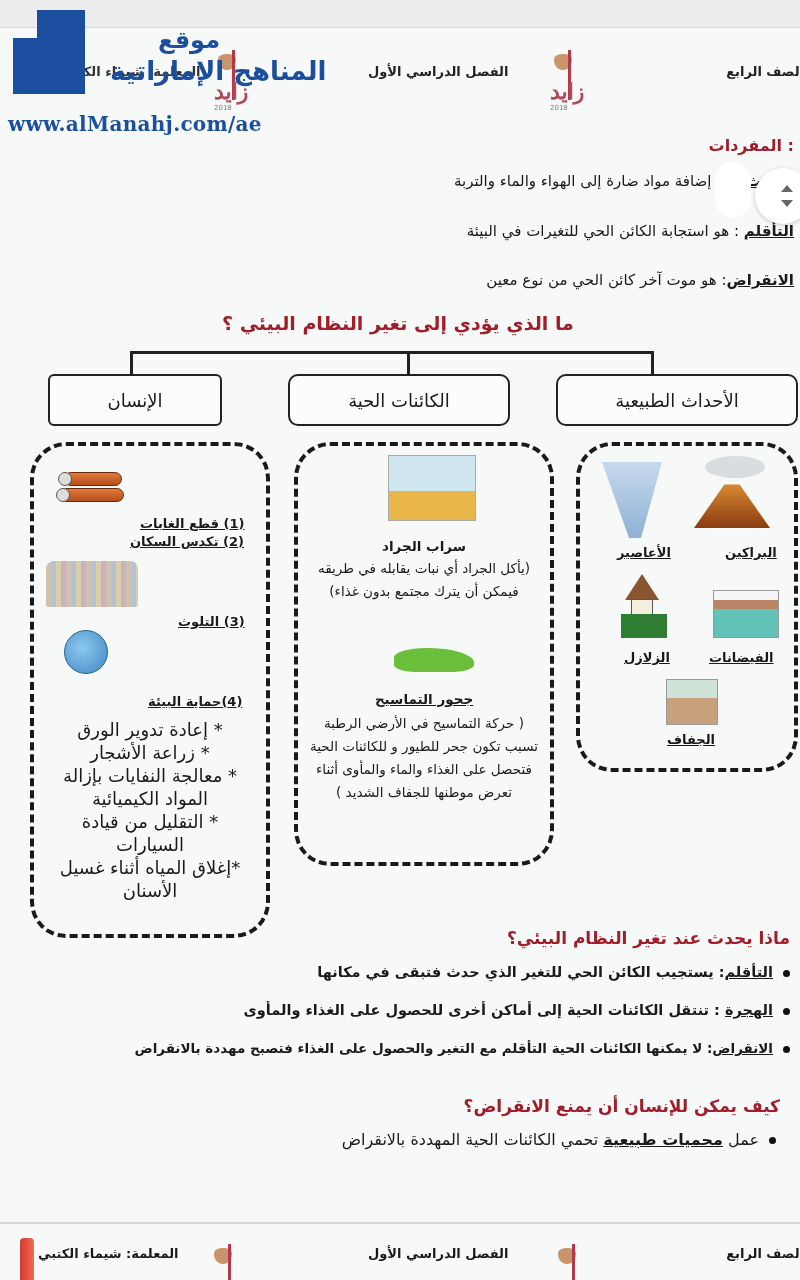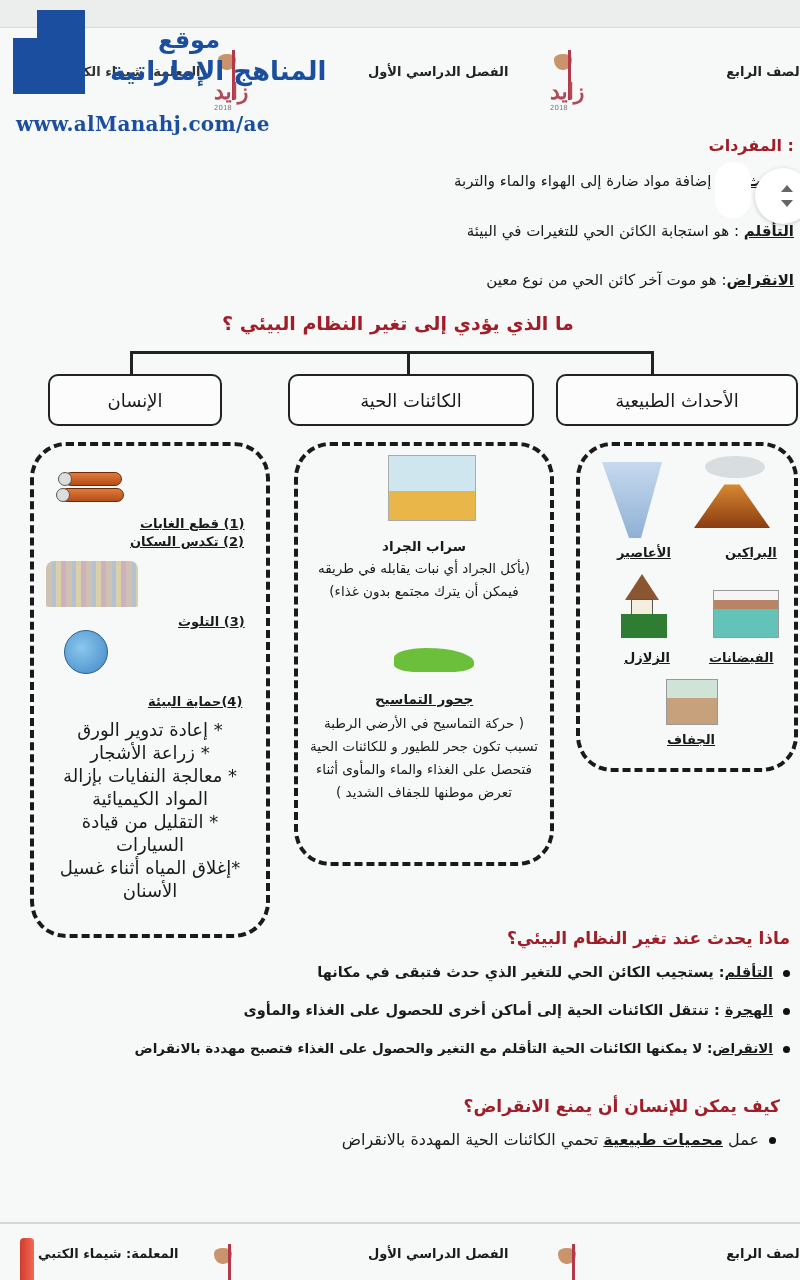--- a/index.html
+++ b/index.html
@@ -11,21 +11,21 @@
 
   .hdr-text { position: absolute; font-weight: bold; font-size: 13px; color: #222; direction: rtl; white-space: nowrap; }
   .zayed { position: absolute; width: 40px; height: 70px; }
   .zayed .face { position: absolute; left: 6px; top: 4px; width: 18px; height: 22px; border-radius: 50% 50% 45% 45%; background: #c9936b; border-top: 6px solid #fafafa; }
   .zayed .stroke { position: absolute; left: 20px; top: 6px; width: 3px; height: 50px; background: #b2384a; }
   .zayed .word { position: absolute; left: 2px; top: 34px; font-size: 22px; font-weight: bold; color: #b04a5a; font-family: "DejaVu Serif", serif; }
   .zayed .yr { position: absolute; left: 2px; top: 60px; font-size: 7px; color: #777; }
 
   .logo-block { position: absolute; background: #1b4e9e; }
   .logo-title { position: absolute; font-weight: bold; color: #1b4e9e; direction: rtl; white-space: nowrap; font-family: "DejaVu Sans", sans-serif; }
-  .logo-url { position: absolute; left: 8px; top: 112px; font-family: "DejaVu Serif", "Liberation Serif", serif; font-weight: bold; font-size: 20px; color: #1b4e9e; letter-spacing: 0.3px; margin-left: 8px; }
+  .logo-url { position: absolute; left: 8px; top: 112px; font-family: "DejaVu Serif", "Liberation Serif", serif; font-weight: bold; font-size: 20px; color: #1b4e9e; letter-spacing: 0.3px; }
   .vocab-title { position: absolute; right: 6px; top: 136px; color: #a01d2a; font-weight: bold; font-size: 16px; }
   .vocab-line { position: absolute; right: 6px; font-size: 15px; white-space: nowrap; direction: rtl; }
   .vocab-line u { font-weight: bold; }
 
   .scroll-pill { position: absolute; left: 715px; top: 162px; width: 36px; height: 56px; border-radius: 18px; background: #fff; }
   .scroll-btn { position: absolute; left: 755px; top: 168px; width: 56px; height: 56px; border-radius: 50%; background: #fff; box-shadow: 0 1px 4px rgba(0,0,0,0.2); }
   .scroll-btn .up { position: absolute; left: 26px; top: 17px; width: 0; height: 0; border-left: 6px solid transparent; border-right: 6px solid transparent; border-bottom: 7px solid #666; }
   .scroll-btn .dn { position: absolute; left: 26px; top: 32px; width: 0; height: 0; border-left: 6px solid transparent; border-right: 6px solid transparent; border-top: 7px solid #666; }
 
   .q-title { position: absolute; color: #a01d2a; font-weight: bold; direction: rtl; white-space: nowrap; }
@@ -109,22 +109,22 @@
   <div class="dn"></div>
 </div>
 
 <div class="q-title" style="left:222px; top:312px; font-size:19px;">ما الذي يؤدي إلى تغير النظام البيئي ؟</div>
 <div class="tree-line" style="left:130px; top:351px; width:524px; height:3px;"></div>
 <div class="tree-line" style="left:130px; top:351px; width:3px; height:26px;"></div>
 <div class="tree-line" style="left:407px; top:351px; width:3px; height:26px;"></div>
 <div class="tree-line" style="left:651px; top:351px; width:3px; height:26px;"></div>
 
 <div class="cat-box" style="left:556px; top:374px; width:242px;">الأحداث الطبيعية</div>
-<div class="cat-box" style="left:288px; top:374px; width:246px;">الكائنات الحية</div>
-<div class="cat-box" style="left:48px; top:374px; width:174px;">الإنسان</div>
+<div class="cat-box" style="left:288px; top:374px; width:222px;">الكائنات الحية</div>
+<div class="cat-box" style="left:48px; top:374px; width:174px;border-radius:6px;">الإنسان</div>
 
 <div class="dash-box" style="left:576px; top:442px; width:222px; height:330px;"></div>
 <div class="ill smoke" style="left:705px; top:456px; width:60px; height:22px;"></div>
 <div class="ill volcano" style="left:694px; top:470px; width:76px; height:58px;"></div>
 <div class="ill tornado" style="left:602px; top:462px; width:60px; height:76px;"></div>
 <div class="item-label" style="left:725px; top:545px;">البراكين</div>
 <div class="item-label" style="left:617px; top:545px;">الأعاصير</div>
 <div class="ill flood" style="left:713px; top:590px; width:66px; height:48px;"></div>
 <div class="ill house-roof" style="left:625px; top:574px; width:34px; height:26px;"></div>
 <div class="ill house-body" style="left:631px; top:599px; width:22px; height:18px;"></div>

